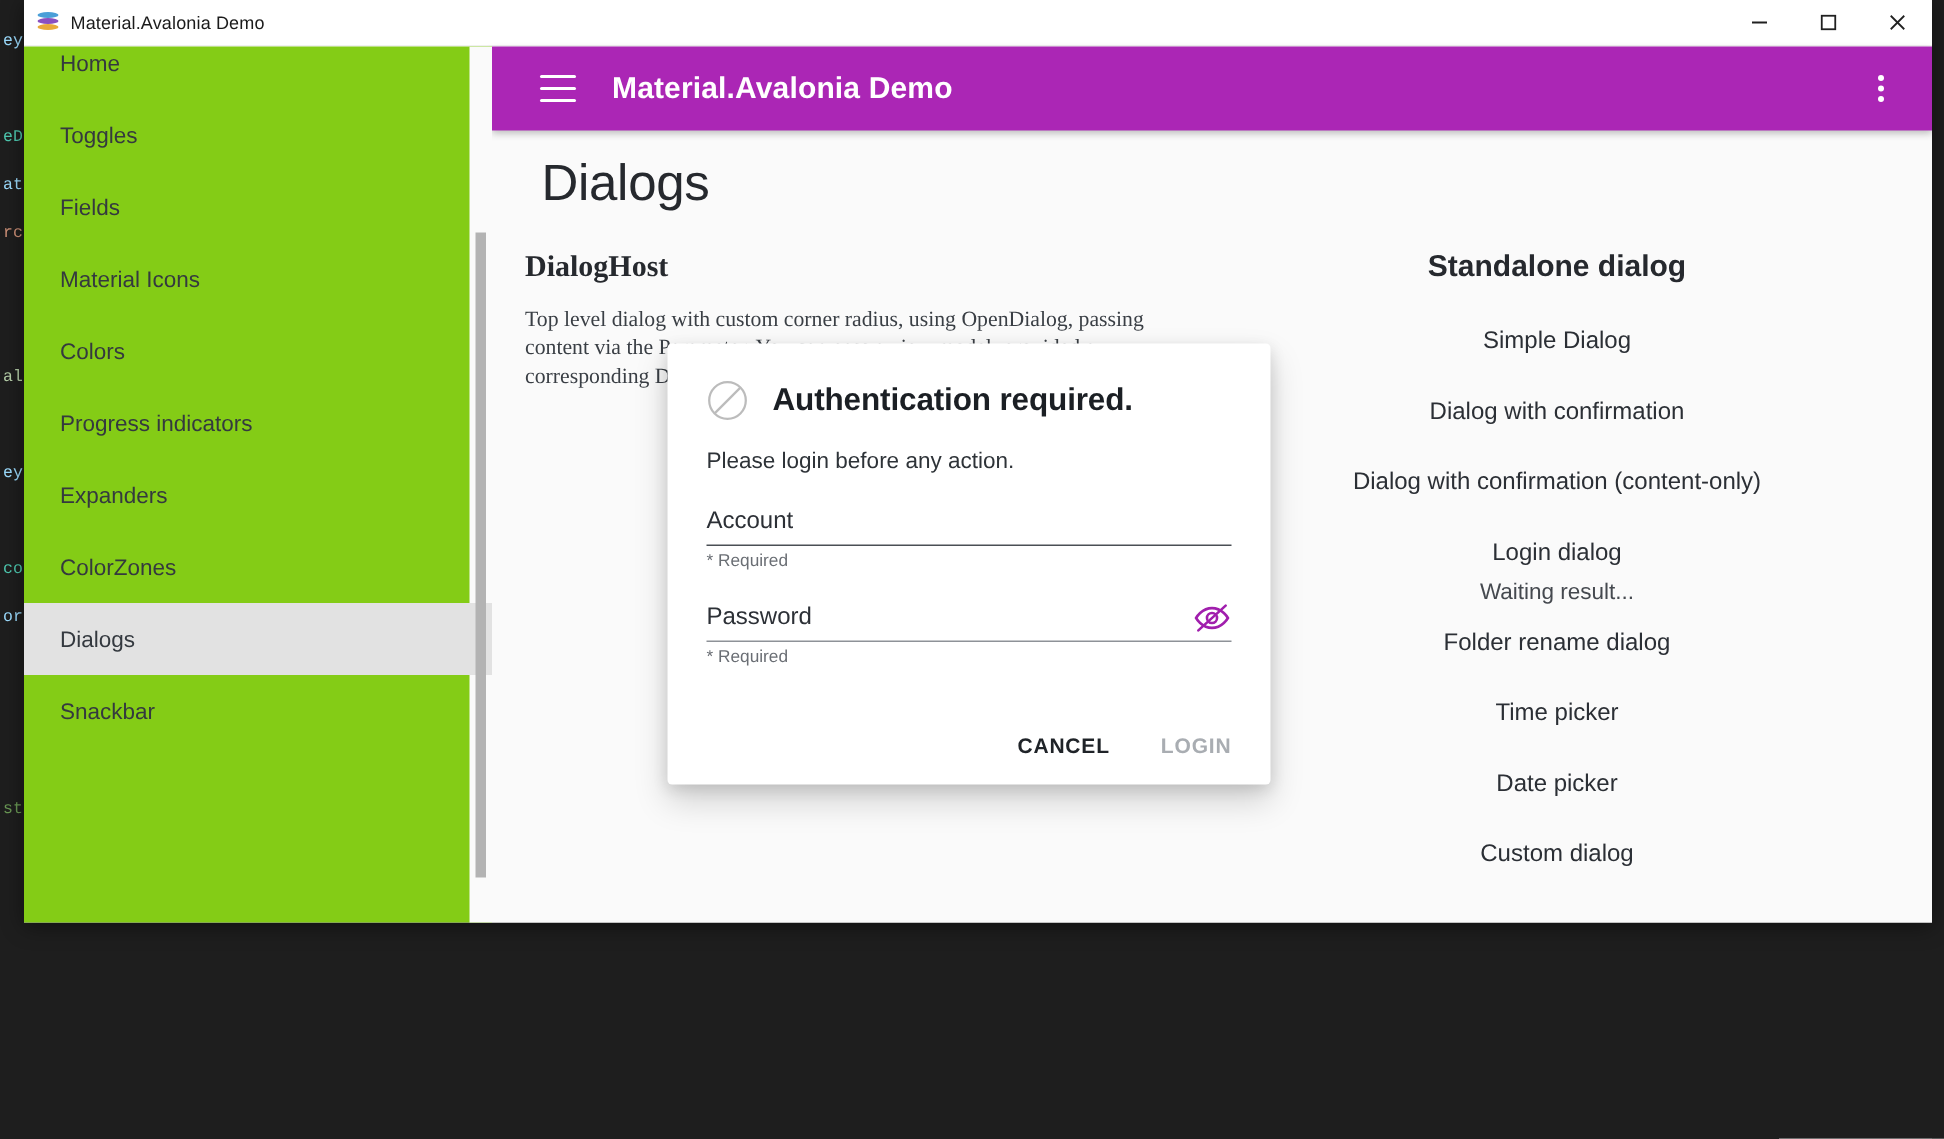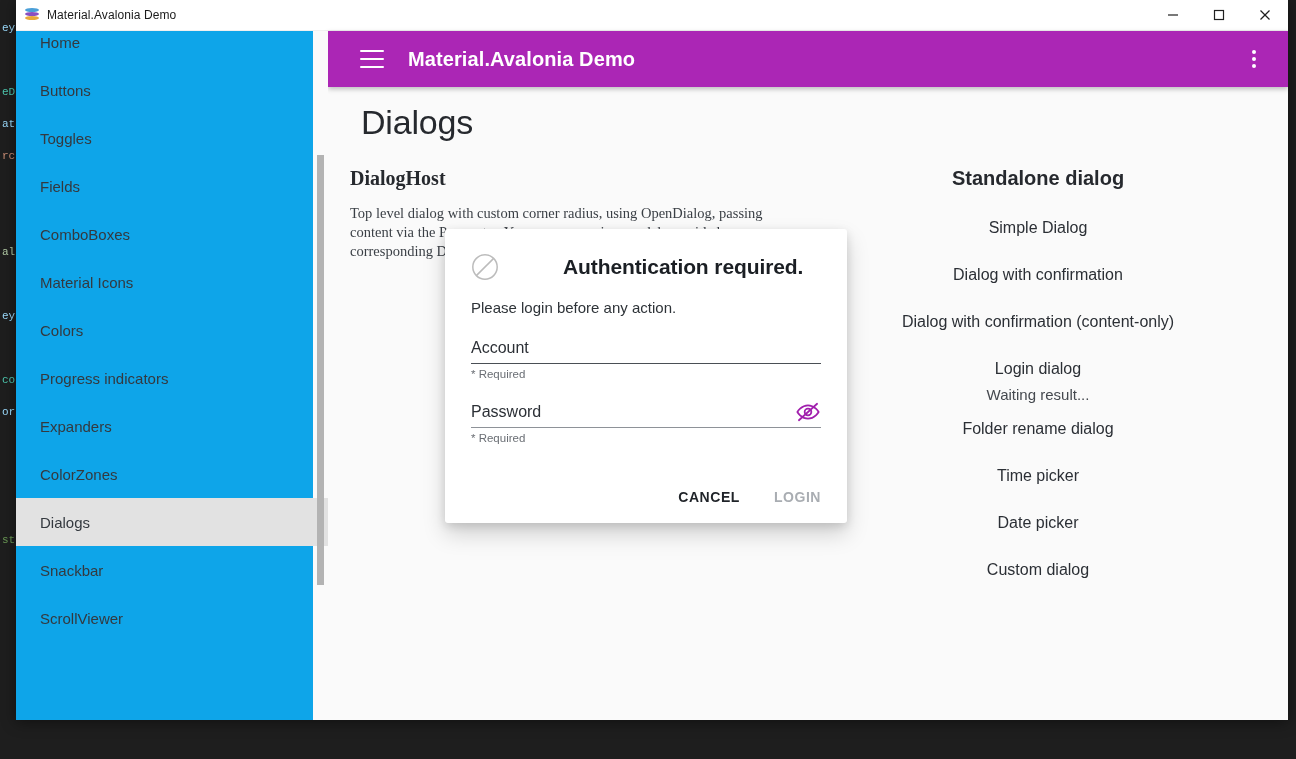--- a/index.html
+++ b/index.html
@@ -25,21 +25,21 @@
   .tk-kw { color: #c586c0; margin-left: 28px; }
   .tk-ty { color: #4ec9b0; }
   .tk-st { color: #ce9178; }
   .tk-va { color: #9cdcfe; }
   .tk-cm { color: #6a9955; }
   .tk-nm { color: #b5cea8; }
 
   
   #app-window {
     position: absolute;
-    left: 16px; top: 0; width: 1272px; height: 720px;
+    left: 16px; top: 0; width: 1272px; height: 615px;
     background: #ffffff;
     box-shadow: 0 2px 14px rgba(0,0,0,.45);
     overflow: hidden;
   }
 
   
   #titlebar {
     position: absolute; left: 0; top: 0; width: 100%; height: 31px;
     background: #ffffff;
     display: flex; align-items: center;
@@ -91,21 +91,21 @@
     display: flex; flex-direction: column; gap: 3px; align-items: center;
   }
   #appbar .kebab span {
     width: 4px; height: 4px; background: #fff; border-radius: 50%;
   }
 
   
   #sidebar {
     position: absolute; left: 0; top: 31px;
     width: 312px; height: 715px;
-    background: #0ea5e9;
+    background: #84cc16;
     overflow: hidden;
     z-index: 6;
   }
   #nav-list { position: absolute; left: 0; top: -13px; width: 312px; }
   .nav-item {
     height: 48px; display: flex; align-items: center;
     padding-left: 24px;
     font-size: 15px; color: #34393f;
   }
   .nav-item.selected { background: #e2e2e2; }
@@ -164,21 +164,20 @@
     width: 402px; height: 294px;
     background: #ffffff;
     border-radius: 3px;
     box-shadow: 0 11px 22px rgba(0,0,0,.17), 0 3px 10px rgba(0,0,0,.12);
     pointer-events: auto;
     padding: 0 26px;
   }
   #dlg-head {
     display: flex; align-items: center;
     padding-top: 24px;
-    gap: 48px;
   }
   #dlg-block-icon {
     width: 28px; height: 28px; margin-right: 16px; flex: 0 0 auto;
   }
   #dlg-title {
     font-size: 21px; font-weight: 700; color: #1b1f24;
     letter-spacing: -.1px;
   }
   #dlg-sub {
     font-size: 15px; color: #2e3338;
@@ -276,30 +275,24 @@
     </span>
   </div>
 
   <div id="sidebar">
     <div id="sb-scroll-track"></div>
     <div id="nav-list">
       <div class="nav-item">
           <span>Home</span>
         </div>
       <div class="nav-item">
-          <span>Buttons</span>
-        </div>
-      <div class="nav-item">
           <span>Toggles</span>
         </div>
       <div class="nav-item">
           <span>Fields</span>
-        </div>
-      <div class="nav-item">
-          <span>ComboBoxes</span>
         </div>
       <div class="nav-item">
           <span>Material Icons</span>
         </div>
       <div class="nav-item">
           <span>Colors</span>
         </div>
       <div class="nav-item">
           <span>Progress indicators</span>
         </div>
@@ -307,23 +300,20 @@
           <span>Expanders</span>
         </div>
       <div class="nav-item">
           <span>ColorZones</span>
         </div>
       <div class="nav-item selected">
           <span>Dialogs</span>
         </div>
       <div class="nav-item">
           <span>Snackbar</span>
-        </div>
-      <div class="nav-item">
-          <span>ScrollViewer</span>
         </div>
       <div class="nav-item"></div>
     </div>
     <div id="sb-scrollbar"></div>
   </div>
 
   <div id="content">
     <div id="page-title">Dialogs</div>
 
     <div class="col-left">

